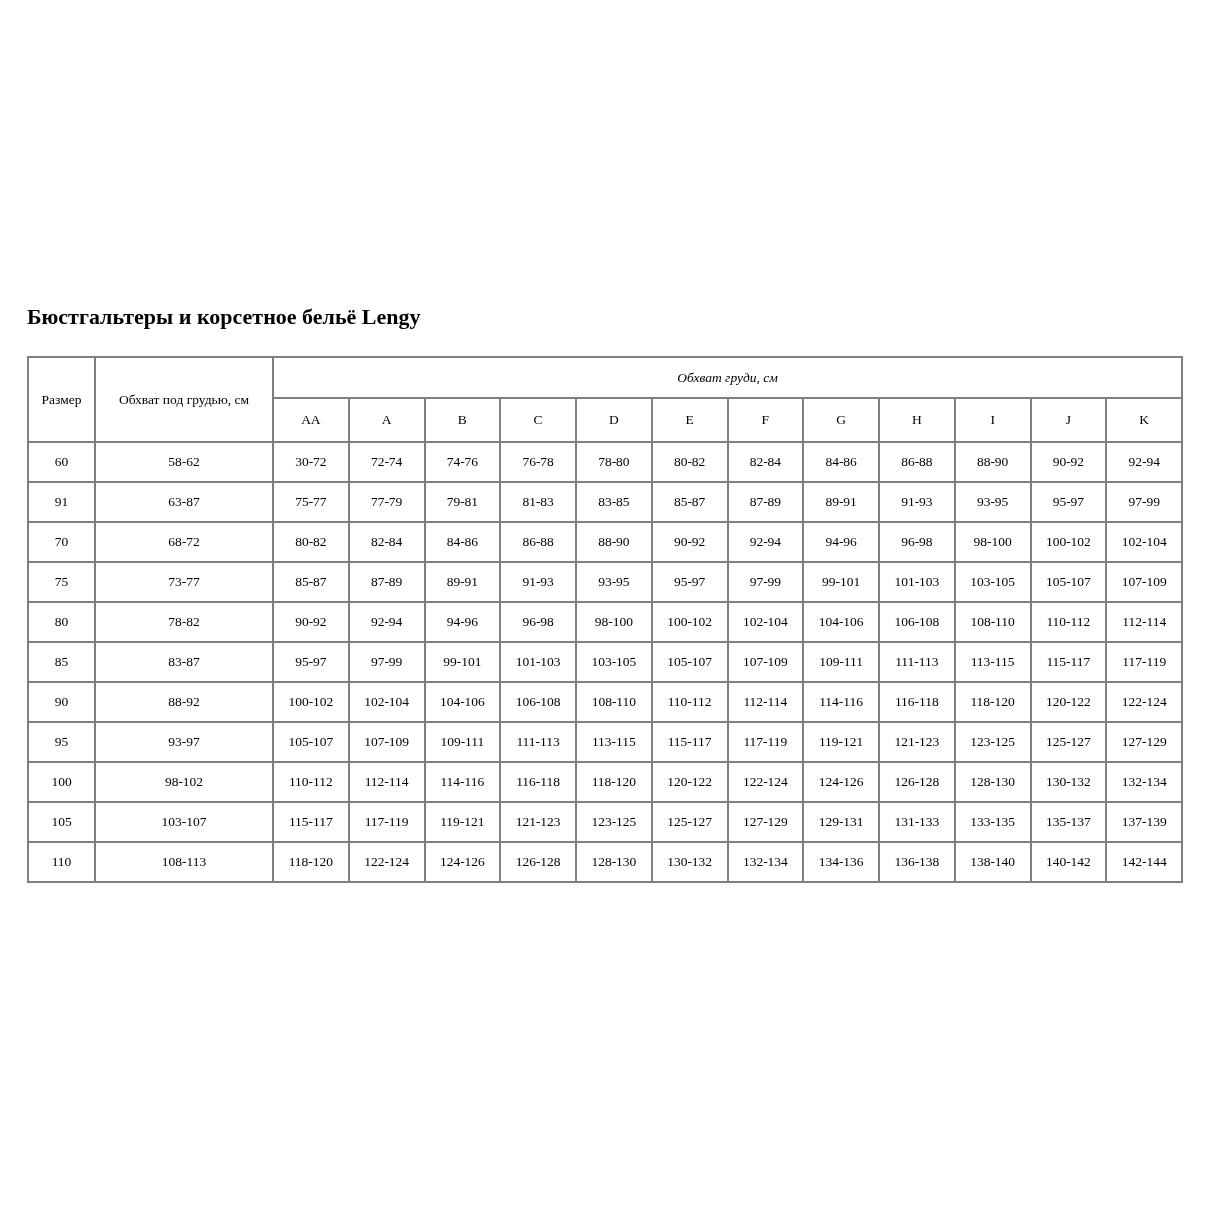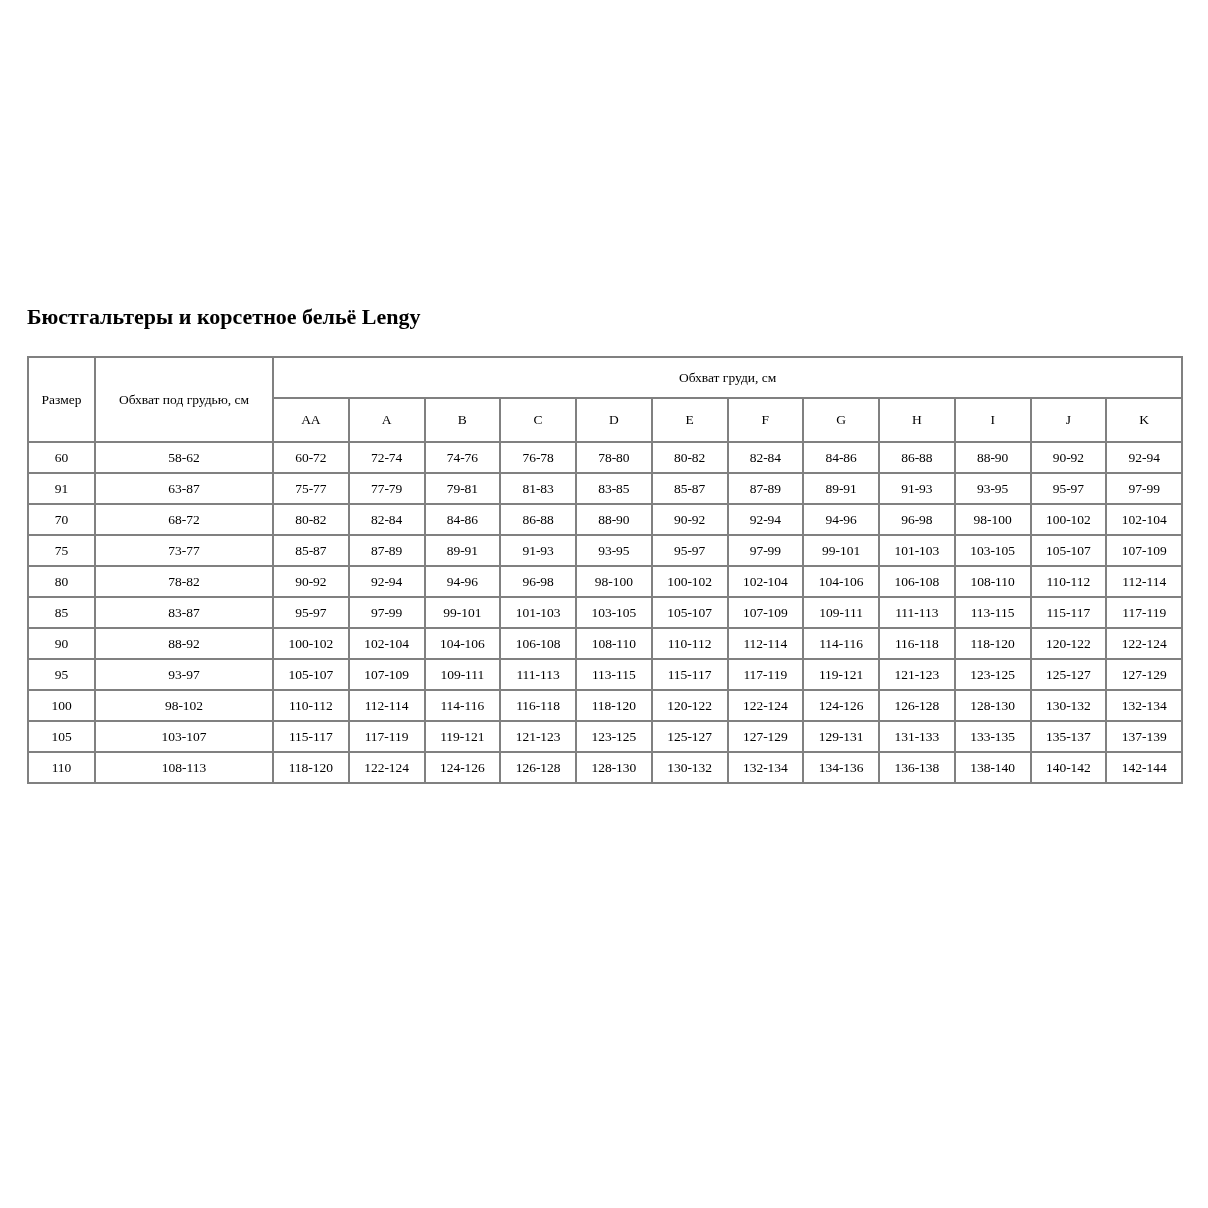--- a/index.html
+++ b/index.html
@@ -35,23 +35,23 @@
     text-align: center;
     vertical-align: middle;
     padding: 0;
     background: #ffffff;
     overflow: hidden;
     white-space: nowrap;
   }
   col.c-size      { width: 67px;  }
   col.c-underbust { width: 178px; }
   col.c-cup       { width: 75.75px; }
-  th.bust-span    { height: 39px; }
+  th.bust-span    { height: 39px; font-style: italic; }
   tr.cup-row th   { height: 42px; border-radius: 6px; }
-  tbody tr        { height: 31px; }
+  tbody tr        { height: 40px; }
 </style>
 </head>
 <body>
 
 <div class="page">
   <h1 class="title">Бюстгальтеры и корсетное бельё Lengy</h1>
 
   <table class="size-table">
     <colgroup>
       <col class="c-size">
@@ -87,21 +87,21 @@
           <th>H</th>
           <th>I</th>
           <th>J</th>
           <th>K</th>
         </tr>
     </thead>
     <tbody id="table-body">
         <tr>
           <td>60</td>
           <td>58-62</td>
-          <td>60-72</td>
+          <td>30-72</td>
           <td>72-74</td>
           <td>74-76</td>
           <td>76-78</td>
           <td>78-80</td>
           <td>80-82</td>
           <td>82-84</td>
           <td>84-86</td>
           <td>86-88</td>
           <td>88-90</td>
           <td>90-92</td>

